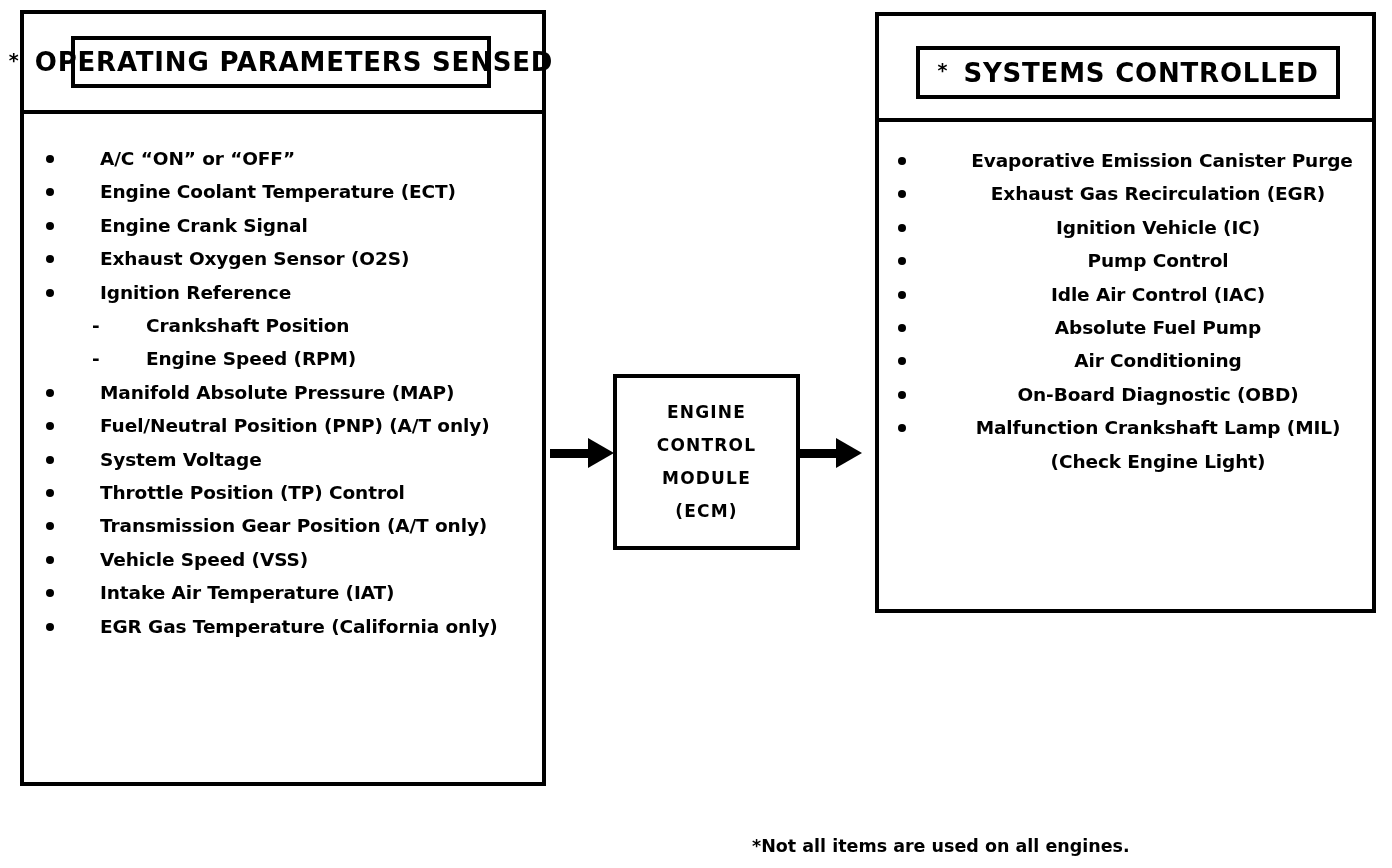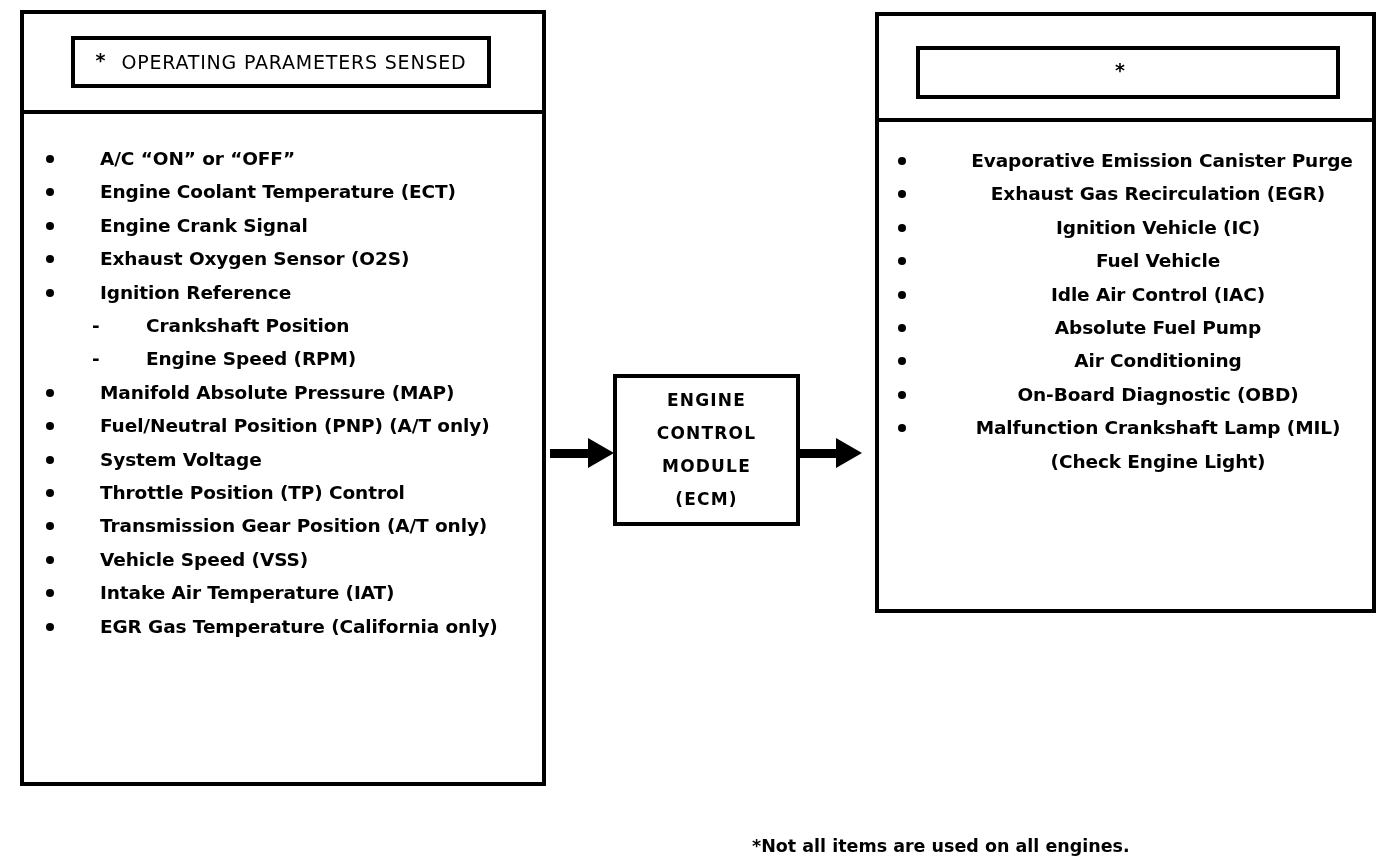--- a/index.html
+++ b/index.html
@@ -35,22 +35,22 @@
     position: absolute;
     border: 4px solid #000;
     box-sizing: border-box;
     display: flex;
     align-items: center;
     justify-content: center;
     background: #fff;
   }
 
   .header-title {
-    font-weight: normal;
-    font-size: 19px;
+    font-weight: bold;
+    font-size: 26px;
     letter-spacing: 0.8px;
     white-space: nowrap;
     font-family: "DejaVu Sans", sans-serif;
     text-align: center;
   }
   .header-star {
     font-weight: bold;
     font-size: 19px;
     margin-right: 16px;
     line-height: 1;
@@ -181,45 +181,46 @@
       <li class="bulleted"><span class="bullet-mark"></span><span>Intake Air Temperature (IAT)</span></li>
       <li class="bulleted"><span class="bullet-mark"></span><span>EGR Gas Temperature (California only)</span></li>
     </ul>
 </div>
 
 <div class="arrow" style="left:550px; top:438px; width:64px;">
   <div class="shaft"></div>
   <div class="head"></div>
 </div>
 
-<div class="ecm-box" style="left:613px; top:374px; width:187px; height:152px;">
+<div class="ecm-box" style="left:613px; top:374px; width:187px; height:176px;">
   <div class="ecm-line">ENGINE</div>
   <div class="ecm-line">CONTROL</div>
   <div class="ecm-line">MODULE</div>
   <div class="ecm-line">(ECM)</div>
 </div>
 
 <div class="arrow" style="left:800px; top:438px; width:62px;">
   <div class="shaft"></div>
   <div class="head"></div>
 </div>
 
 <div class="panel" id="right-panel" style="left:875px; top:12px; width:501px; height:601px;">
 
   <div class="panel-header" style="height:106px;">
     <div class="header-inner-box" style="left:37px; top:30px; width:424px; height:53px;">
       <span class="header-star">*</span>
+      <span class="header-title">SYSTEMS CONTROLLED</span>
     </div>
   </div>
 
   <ul class="param-list" id="right-list" style="left:19px; top:128px; right:8px;text-align:center;">
       <li class="bulleted wide-first"><span class="bullet-mark"></span><span>Evaporative Emission Canister Purge</span></li>
       <li class="bulleted"><span class="bullet-mark"></span><span>Exhaust Gas Recirculation (EGR)</span></li>
       <li class="bulleted"><span class="bullet-mark"></span><span>Ignition Vehicle (IC)</span></li>
-      <li class="bulleted"><span class="bullet-mark"></span><span>Fuel Vehicle</span></li>
+      <li class="bulleted"><span class="bullet-mark"></span><span>Pump Control</span></li>
       <li class="bulleted"><span class="bullet-mark"></span><span>Idle Air Control (IAC)</span></li>
       <li class="bulleted"><span class="bullet-mark"></span><span>Absolute Fuel Pump</span></li>
       <li class="bulleted"><span class="bullet-mark"></span><span>Air Conditioning</span></li>
       <li class="bulleted"><span class="bullet-mark"></span><span>On-Board Diagnostic (OBD)</span></li>
       <li class="bulleted"><span class="bullet-mark"></span><span>Malfunction Crankshaft Lamp (MIL)</span></li>
       <li class="continuation"><span>(Check Engine Light)</span></li>
     </ul>
 </div>
 
 <div class="footnote" style="left:752px; top:836px;">*Not all items are used on all engines.</div>

